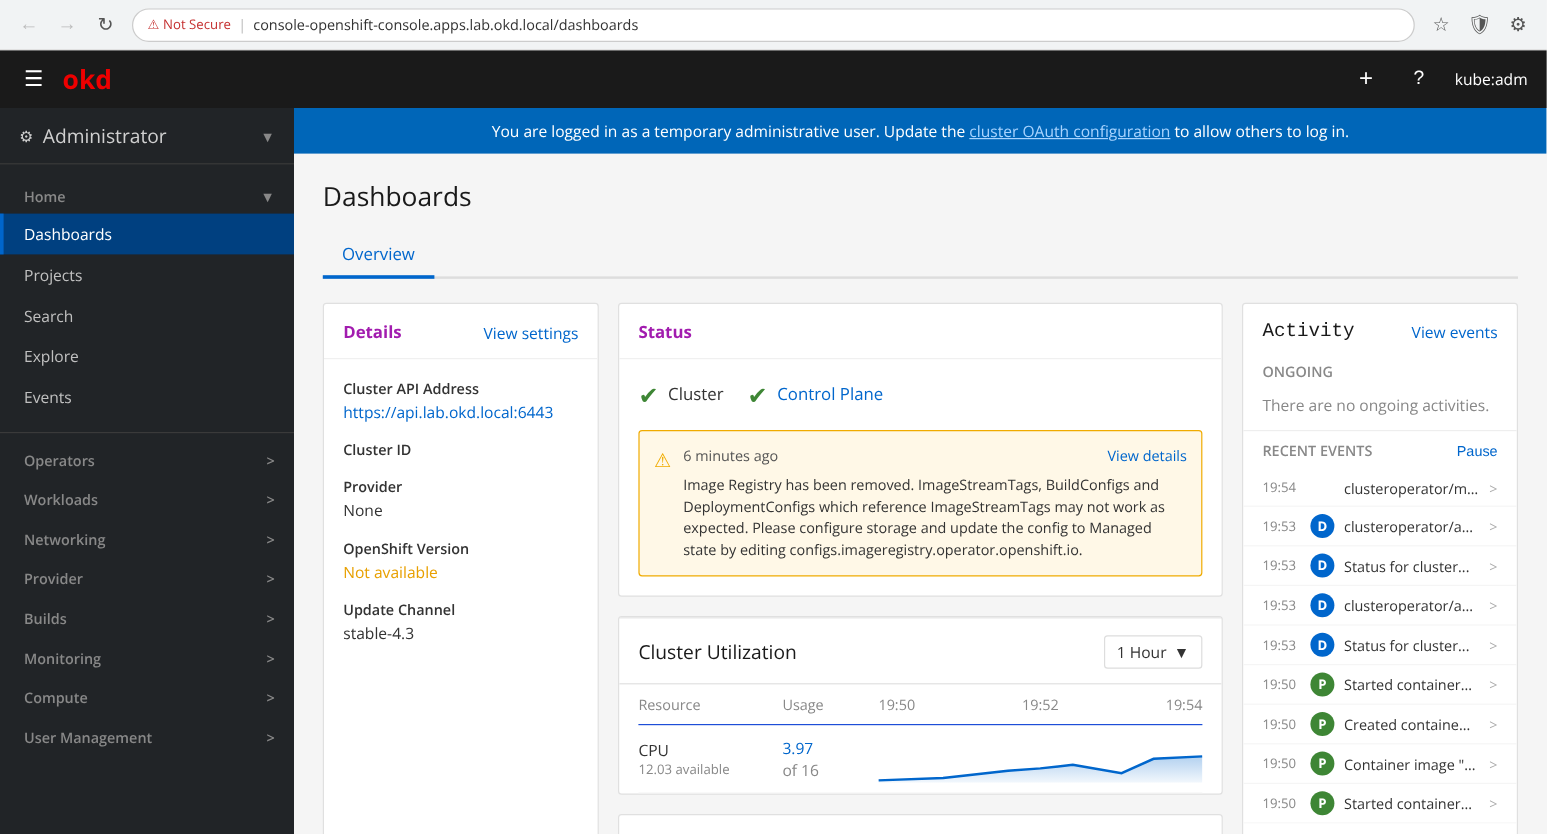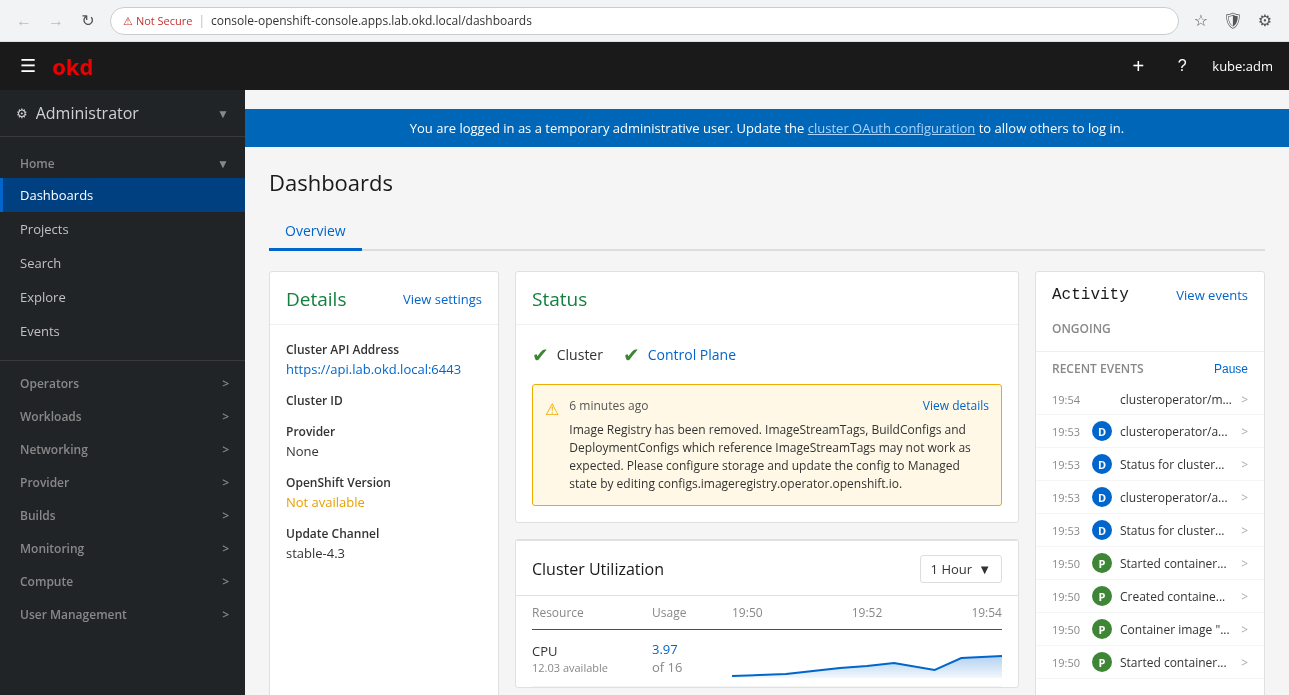--- a/index.html
+++ b/index.html
@@ -111,21 +111,20 @@
     .content-area { flex: 1; overflow-y: auto; display: flex; flex-direction: column; }
 
     
     .info-banner {
       background: #0066b8;
       color: white;
       padding: 10px 20px;
       text-align: center;
       font-size: 13px;
       flex-shrink: 0;
-      margin-top: 19px;
     }
     .info-banner a { color: #a8d4ff; text-decoration: underline; cursor: pointer; }
 
     
     .page-content { padding: 20px 24px; flex: 1; overflow-y: auto; background: #f5f5f5; }
     .page-title { font-size: 22px; color: #1a1a1a; font-weight: 400; margin-bottom: 16px; }
 
     
     .tabs { display: flex; border-bottom: 2px solid #ddd; margin-bottom: 20px; }
     .tab {
@@ -140,21 +139,21 @@
       border: 1px solid #e0e0e0;
       border-radius: 3px;
       padding: 0;
       overflow: hidden;
     }
     .card-header {
       display: flex; align-items: center; justify-content: space-between;
       padding: 14px 16px 12px;
       border-bottom: 1px solid #f0f0f0;
     }
-    .card-title { font-size: 19px; font-weight: 400; color: #15803d; }
+    .card-title { font-size: 14px; font-weight: 700; color: #a21caf; }
     .card-action { color: #0066cc; font-size: 13px; cursor: pointer; text-decoration: none; }
     .card-body { padding: 16px; }
 
     
     .detail-row { margin-bottom: 14px; }
     .detail-label { font-size: 12px; font-weight: 600; color: #333; margin-bottom: 2px; }
     .detail-value { font-size: 13px; color: #0066cc; cursor: pointer; }
     .detail-value.plain { color: #333; }
     .detail-value.warning { color: #e8a000; }
 
@@ -487,20 +486,21 @@
             </div>
           </div>
 
           <div class="card activity-card">
             <div class="activity-header">
               <span class="activity-title">Activity</span>
               <a class="card-action">View events</a>
             </div>
             <div class="ongoing-section">
               <div class="ongoing-label">Ongoing</div>
+              <div class="no-activities">There are no ongoing activities.</div>
             </div>
             <div class="recent-events-header">
               <span class="recent-events-label">Recent Events</span>
               <button class="pause-btn">Pause</button>
             </div>
             <div class="event-list">
 
               <div class="event-item">
                 <span class="event-time">19:54</span>
                 <span style="width:20px; flex-shrink:0;"></span>

